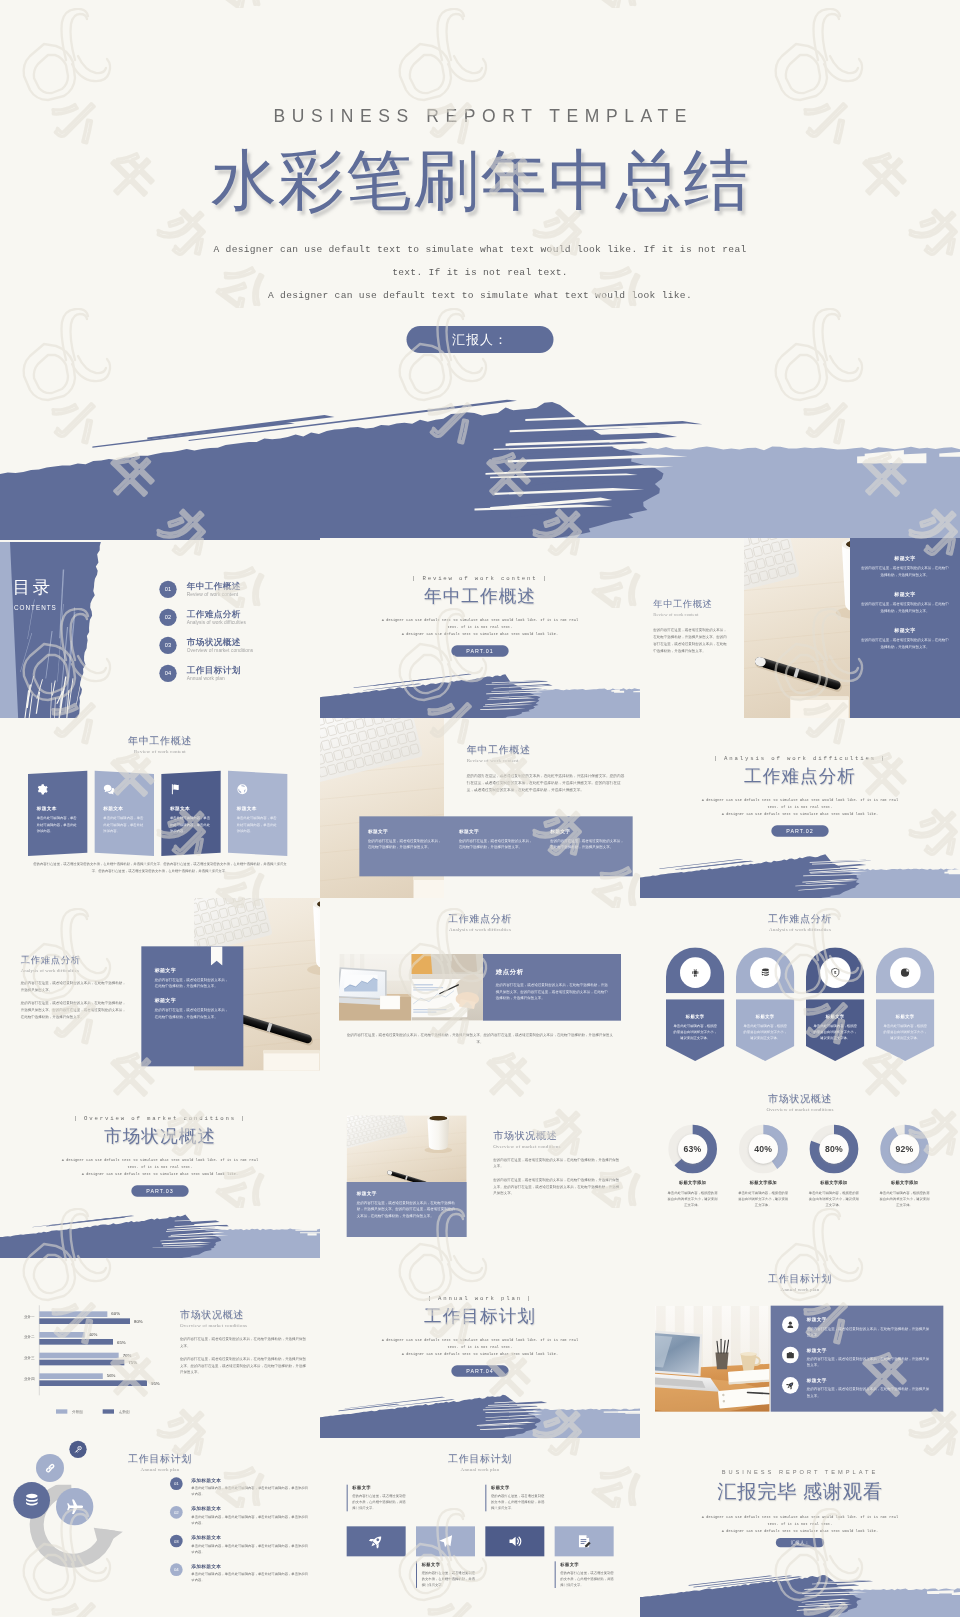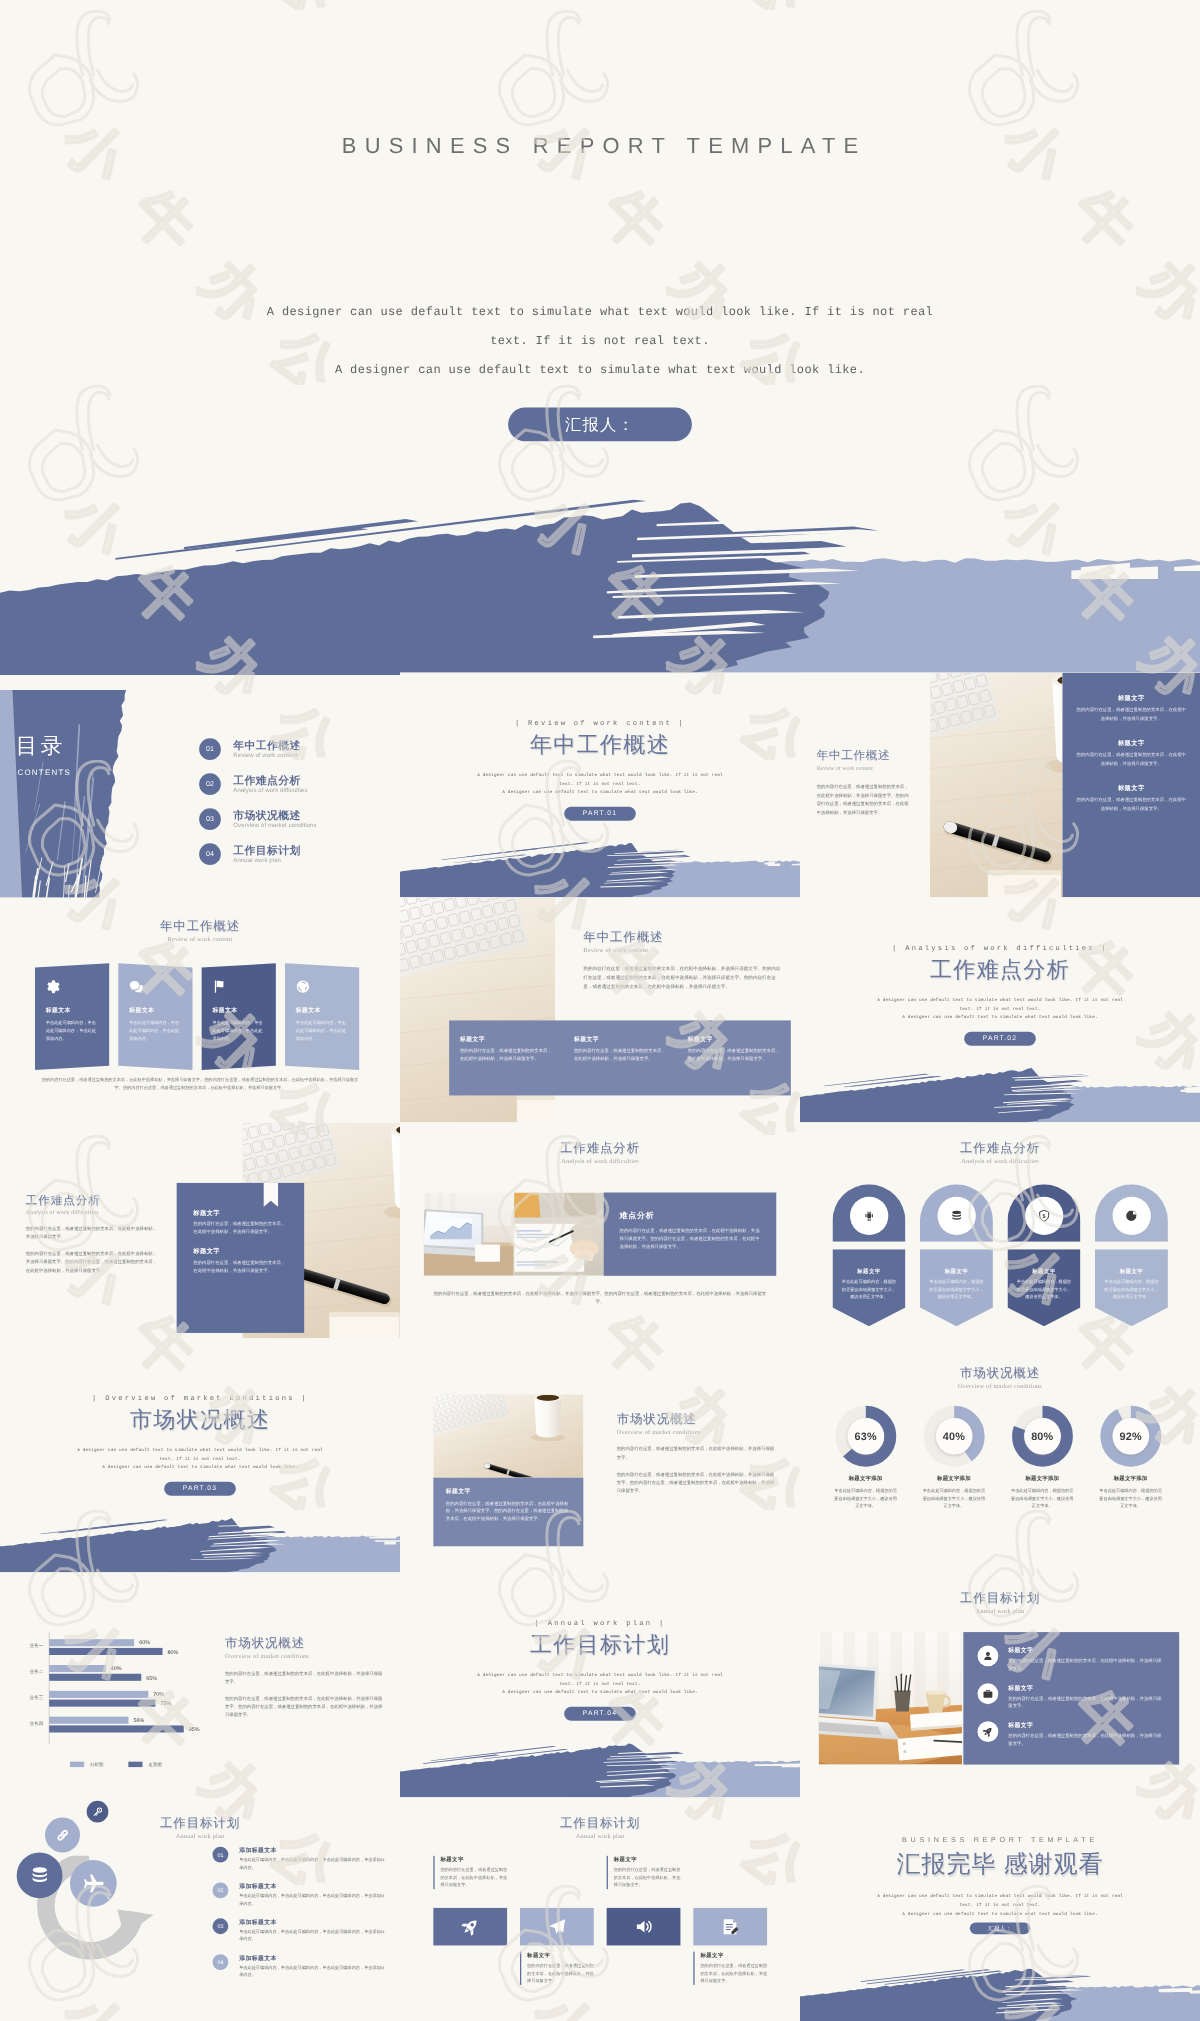--- a/index.html
+++ b/index.html
@@ -185,29 +185,30 @@
           <path d="M493.7 68.7L650.7 63.3L671.8 64.6L493.7 70.1Z"></path>
           <path d="M507.8 80.2L657.7 74.6L687.6 76.6L507.8 82.4Z"></path>
           <path d="M485.5 93L641.6 85.2L673.6 86.8L485.5 94.7Z"></path>
           <path d="M490.1 96.7L626.2 93.4L637.7 94.9L490.1 98.3Z"></path>
           <path d="M494.5 112.8L612.9 107.9L644.2 109.8L494.5 114.9Z"></path>
           <path d="M490.2 127.1L600.5 117.6L612.3 119.9L490.2 129.6Z"></path>
           <path d="M474.5 128.4L580.3 124.4L612.7 126.3L474.5 130.5Z"></path>
         </g>
       </svg>
       <div class="cv-eb">BUSINESS REPORT TEMPLATE</div>
+      <div class="cv-tt">水彩笔刷年中总结</div>
       <div class="cv-sb">
         <div>A designer can use default text to simulate what text would look like. If it is not real</div>
         <div>text. If it is not real text.</div>
         <div>A designer can use default text to simulate what text would look like.</div>
       </div>
       <div class="cv-bt">汇报人：</div>
     </div>
     <div class="grid">
-<div class="sl" style="left:0px;top:14px">
+<div class="sl" style="left:0px;top:4px">
         <div class="inner">
           <div class="toc" style="position:absolute;inset:0">
             <svg class="brushsvg" viewBox="0 0 360 540" width="360" height="540" style="left:0;top:0">
               <path d="M0 0L147.3 0L150.3 12.3L148.6 24.5L146.1 36.8L142.7 49.1L146.1 61.4L145 73.6L141.3 85.9L140 98.2L136.6 110.5L133.5 122.7L135.2 135L135.7 147.3L130.3 159.5L134.9 171.8L129.1 184.1L127.9 196.4L125.1 208.6L131.5 220.9L128.2 233.2L128 245.5L124.7 257.7L118.8 270L119.9 282.3L120 294.5L115.7 306.8L121.1 319.1L115.2 331.4L112.2 343.6L116.3 355.9L109.5 368.2L114.7 380.5L109.6 392.7L109.2 405L106.2 417.3L106.1 429.5L102.5 441.8L100 454.1L105.4 466.4L99.1 478.6L102.2 490.9L96.4 503.2L101.3 515.5L99.4 527.7L97 540L0 540Z" fill="#a3afcc"></path>
               <path d="M30 0L302.6 0L299.2 12.3L299.1 24.5L291.5 36.8L293.4 49.1L295.3 61.4L287.5 73.6L293.1 85.9L291.1 98.2L284.8 110.5L282.7 122.7L282 135L279.8 147.3L284.3 159.5L276.6 171.8L271.4 184.1L270.5 196.4L275.1 208.6L276.3 220.9L269.7 233.2L268.1 245.5L267.1 257.7L267.5 270L260.6 282.3L262.9 294.5L260.8 306.8L259.9 319.1L253.9 331.4L252.2 343.6L252.3 355.9L256.5 368.2L249.1 380.5L250.1 392.7L245.6 405L241.9 417.3L240 429.5L245.9 441.8L243.9 454.1L238.3 466.4L239.8 478.6L238.1 490.9L238.8 503.2L237.8 515.5L230.7 527.7L234.9 540L55 540Z" fill="#5f6d99"></path>
               <path d="M223.1 209.9L201.8 450.1L204 450.1L226.1 209.9Z" fill="#a3afcc" opacity=".85"></path>
               <path d="M94.5 272.8L60.3 390.3L61.7 390.3L96.4 272.8Z" fill="#a3afcc" opacity=".85"></path>
               <path d="M189.3 186.3L171.6 418.6L172.9 418.6L191.1 186.3Z" fill="#a3afcc" opacity=".85"></path>
               <path d="M102.2 172.3L82 291.3L83.4 291.3L104.1 172.3Z" fill="#a3afcc" opacity=".85"></path>
               <path d="M211.8 296.4L194.3 513.2L196.4 513.2L214.9 296.4Z" fill="#a3afcc" opacity=".85"></path>

